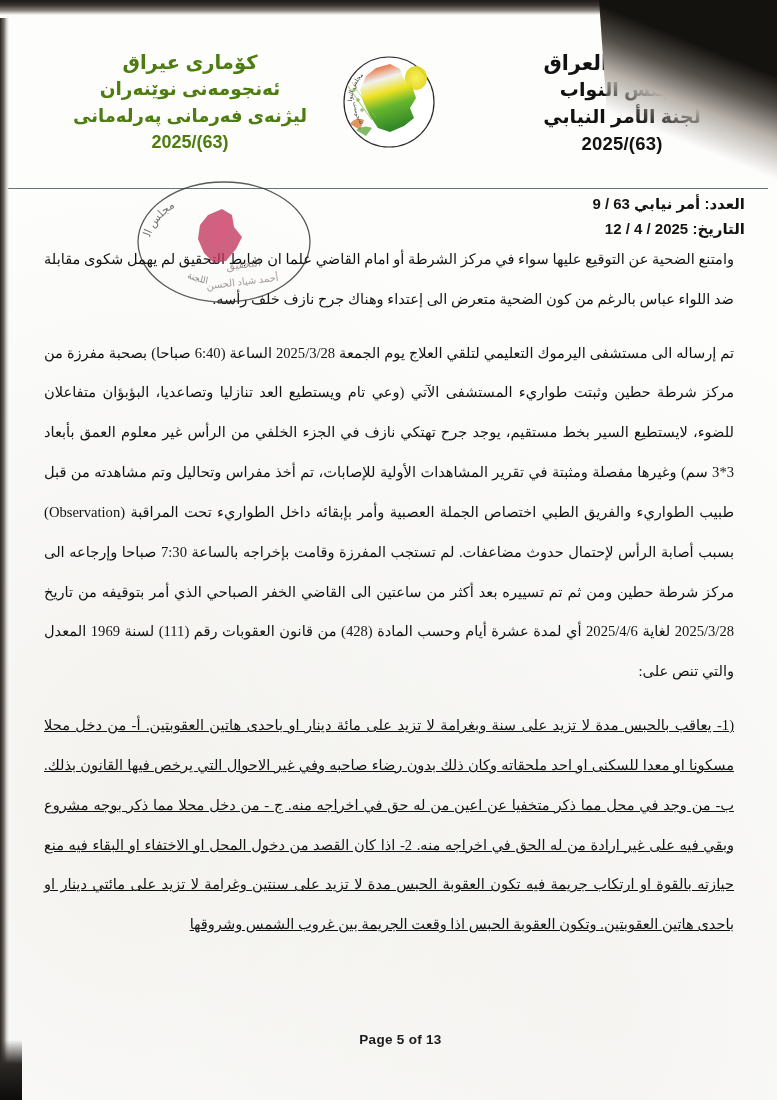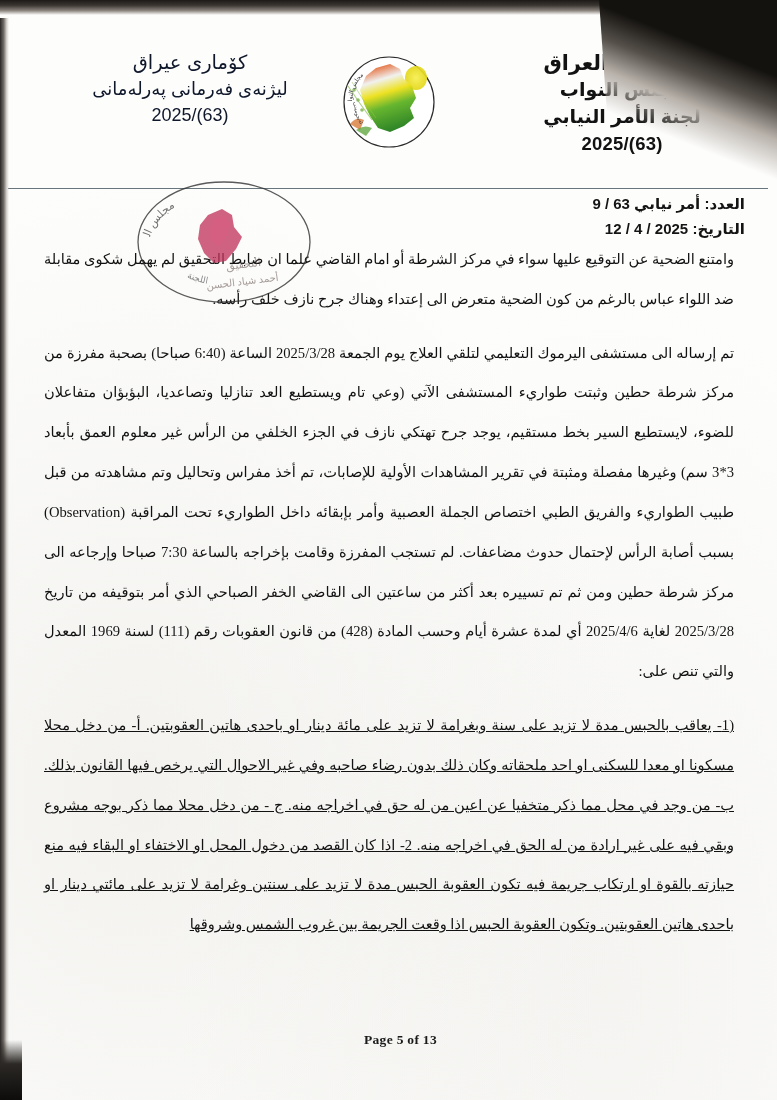--- a/index.html
+++ b/index.html
@@ -81,22 +81,22 @@
   .hdr-ar .l4 { font-size: 18.5px; direction: ltr; }
 
   .hdr-ku {
     position: absolute;
     top: 8px; left: 60px;
     width: 260px;
     text-align: center;
     direction: rtl;
   }
   .hdr-ku div {
-    font-weight: normal;
-    color: #0f172a;
+    font-weight: bold;
+    color: #4d7c0f;
     line-height: 1.45;
   }
   .hdr-ku .l1 { font-size: 19.5px; }
   .hdr-ku .l2 { font-size: 18.5px; }
   .hdr-ku .l3 { font-size: 18px; }
   .hdr-ku .l4 { font-size: 18px; direction: ltr; }
 
   
   .emblem {
     position: absolute;
@@ -159,21 +159,21 @@
     color: #121212;
   }
   .body p.last { margin-bottom: 0; text-decoration: underline; }
 
   
   .footer {
     position: absolute;
     top: 1032px; left: 0; right: 0;
     text-align: center;
     direction: ltr;
-    font-family: Liberation Serif, serif;
+    font-family: Liberation Sans, sans-serif;
     font-size: 13.5px;
     font-weight: bold;
     color: #1a1a1a;
     letter-spacing: 0.3px;
     margin-left: 24px;
   }
 
   
   .handwriting {
     position: absolute;
@@ -200,20 +200,21 @@
 
     <div class="hdr-ar">
       <div class="l1">جمهورية العراق</div>
       <div class="l2">مجلس النواب</div>
       <div class="l3">لجنة الأمر النيابي</div>
       <div class="l4">2025/(63)</div>
     </div>
 
     <div class="hdr-ku">
       <div class="l1">کۆمارى عیراق</div>
+      <div class="l2">ئەنجومەنى نوێنەران</div>
       <div class="l3">لیژنەى فەرمانى پەرلەمانى</div>
       <div class="l4">2025/(63)</div>
     </div>
 
     <div class="emblem">
       <svg viewBox="0 0 118 118" xmlns="http://www.w3.org/2000/svg">
         <defs>
           <linearGradient id="mapg" x1="0.35" y1="0" x2="0.6" y2="1">
             <stop offset="0%" stop-color="#e2571c"></stop>
             <stop offset="22%" stop-color="#f0f0ee"></stop>

